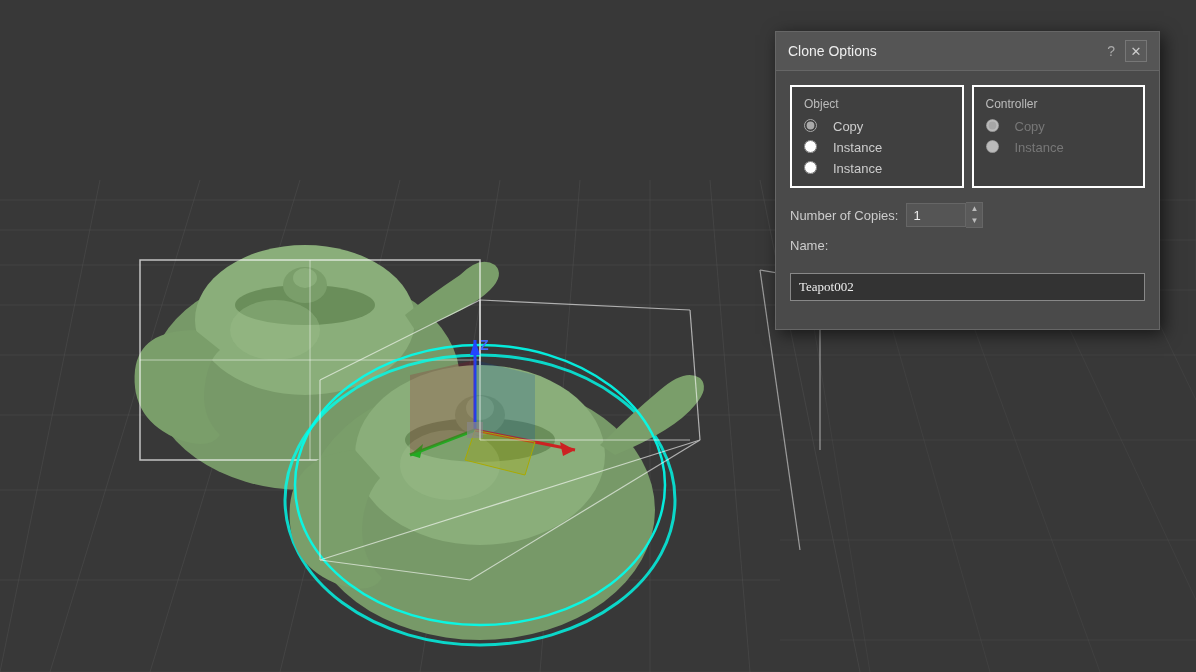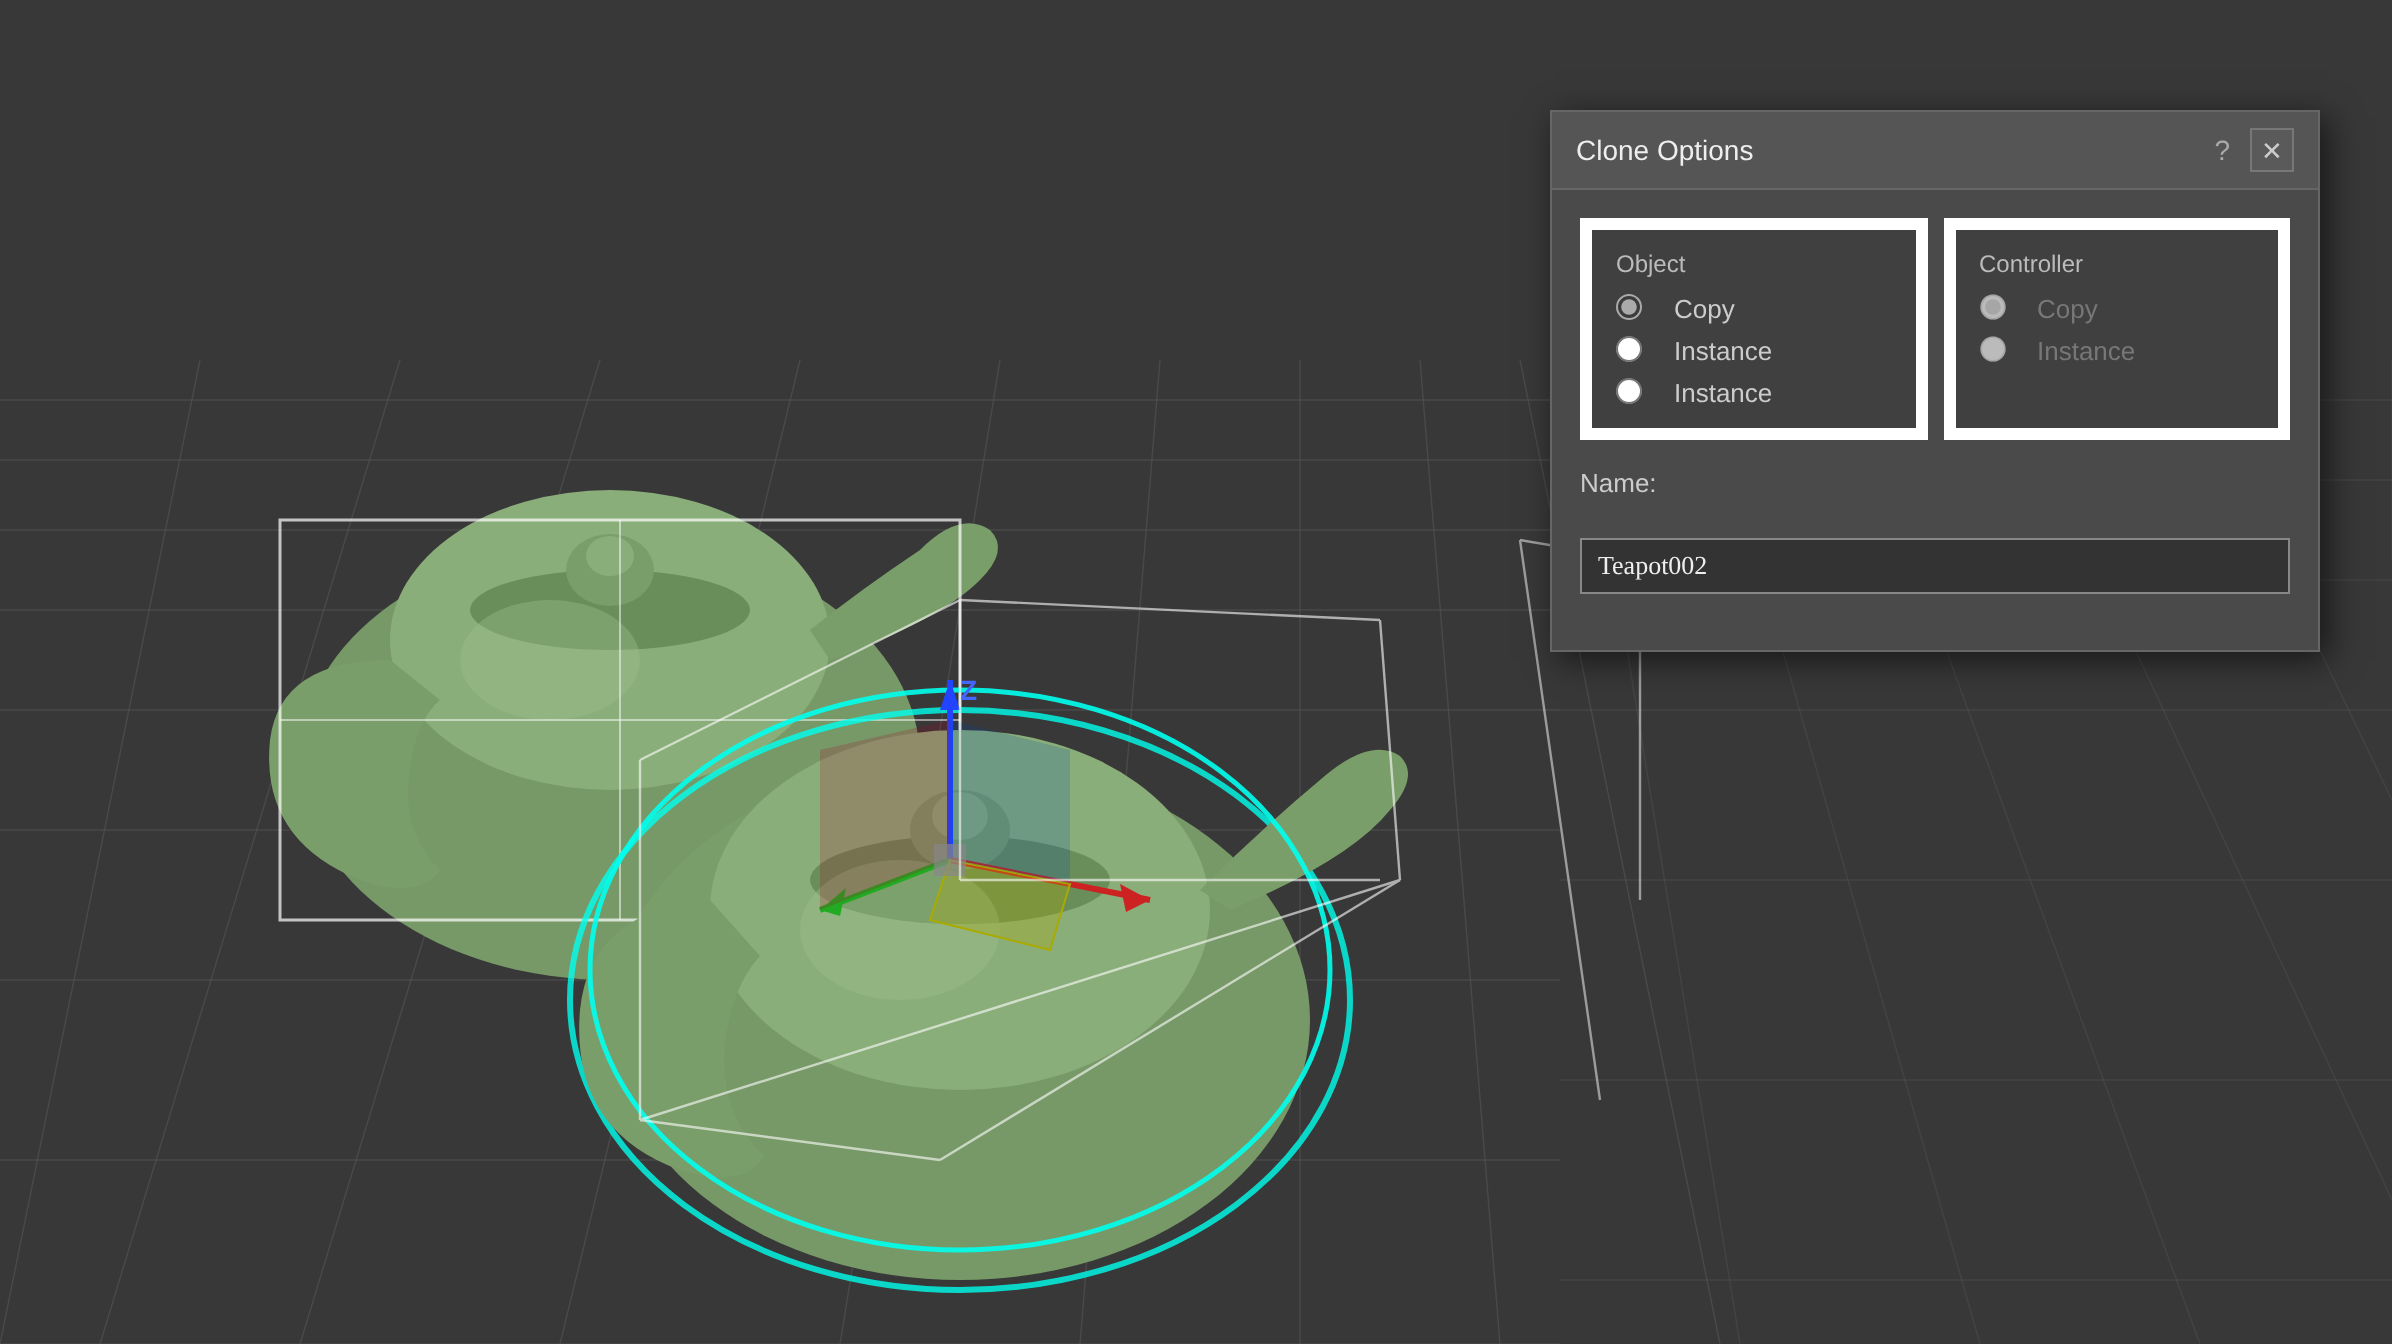--- a/index.html
+++ b/index.html
@@ -18,21 +18,21 @@
     .viewport {
       position: absolute;
       inset: 0;
       background: #3a3a3a;
       overflow: hidden;
     }
 
     
     .dialog-overlay {
       position: absolute;
-      top: 55px;
+      top: 31px;
       left: 775px;
       width: 385px;
       background: #4a4a4a;
       border: 1px solid #666;
       box-shadow: 4px 4px 16px rgba(0,0,0,0.6);
     }
 
     .dialog-titlebar {
       display: flex;
       align-items: center;
@@ -82,21 +82,21 @@
     
     .clone-sections {
       display: flex;
       gap: 8px;
       margin-bottom: 14px;
     }
 
     .clone-section {
       flex: 1;
       background: #404040;
-      border: 6px solid #ffffff;
+      border: 2px solid #ffffff;
       padding: 10px 12px;
     }
 
     .section-title {
       color: #bbb;
       font-size: 12px;
       margin-bottom: 8px;
     }
 
     .radio-group {
@@ -408,20 +408,30 @@
             <span class="radio-label disabled">Copy</span>
           </label>
           <label class="radio-item">
             <input type="radio" name="controller" value="instance" disabled="" style="">
             <span class="radio-label disabled">Instance</span>
           </label>
         </div>
       </div>
     </div>
 
+    <div class="field-row">
+      <span class="field-label">Number of Copies:</span>
+      <div class="spinner-wrap">
+        <input type="text" class="spinner-input" value="1" style="">
+        <div class="spinner-buttons">
+          <button class="spinner-btn">▲</button>
+          <button class="spinner-btn">▼</button>
+        </div>
+      </div>
+    </div>
 
     <div class="name-section">
       <div class="name-label">Name:</div>
       <input type="text" class="name-input" value="Teapot002" style="">
     </div>
 
   </div>
 </div>
 
 </body></html>

